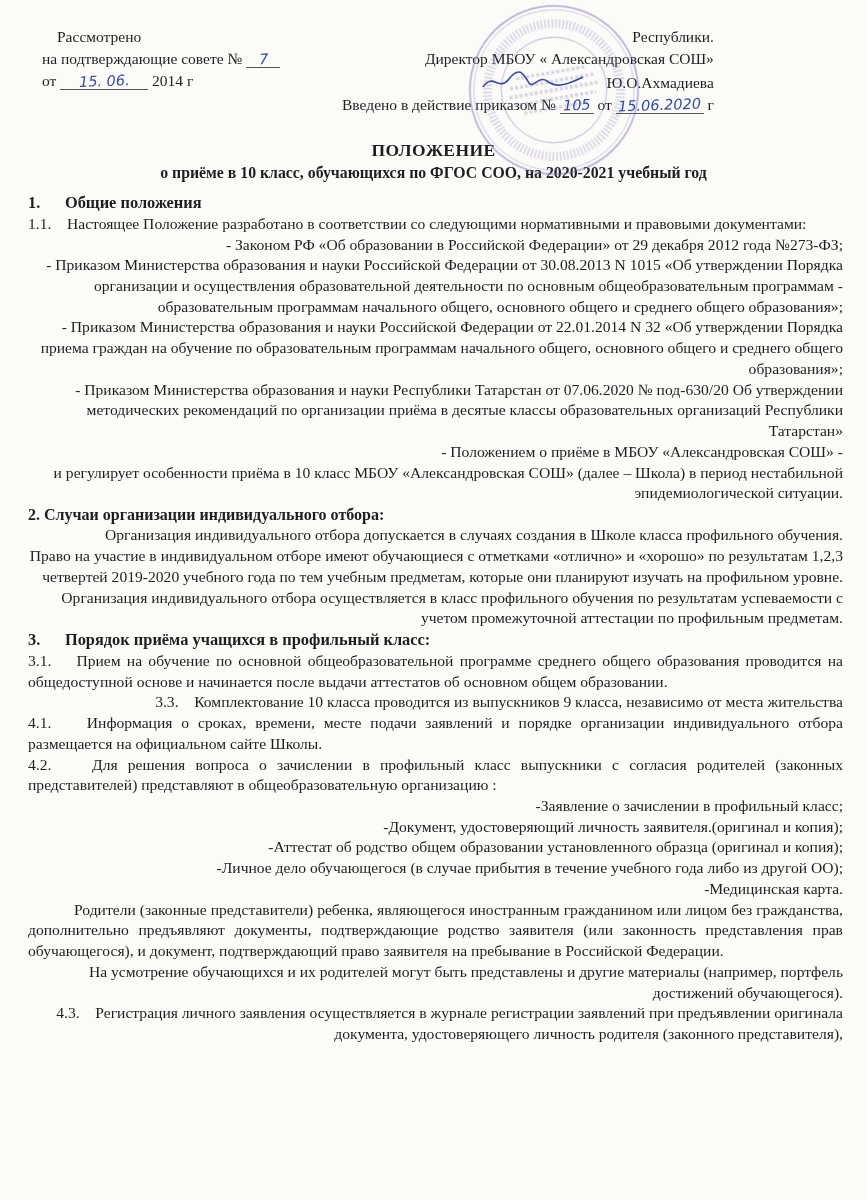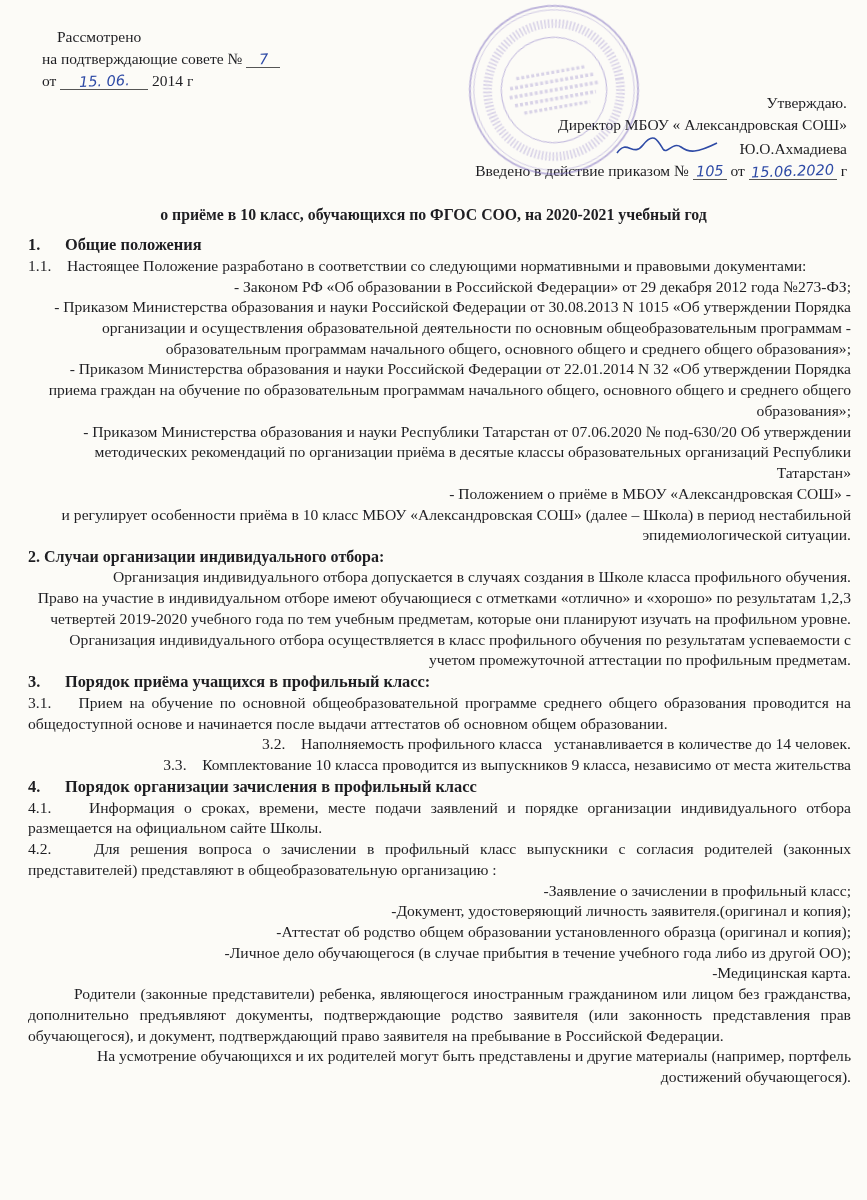--- a/index.html
+++ b/index.html
@@ -17,21 +17,20 @@
     font-family: "Liberation Serif", serif;
     overflow: hidden;
   }
   
   .header {
     display: flex;
     justify-content: flex-start;
     padding: 26px 14px 0 42px;
     font-size: 15.5px;
     line-height: 1.42;
-    flex-direction: column;
   }
   .header-left { width: 300px; }
   .header-left .first { padding-left: 15px; }
   .header-right { text-align: right; padding-right: 6px; }
   .sig-row {
     display: flex;
     justify-content: flex-end;
     align-items: flex-end;
     gap: 17px;
     height: 24px;
@@ -66,21 +65,21 @@
   
   .title {
     text-align: center;
     margin-top: 24px;
     font-weight: bold;
   }
   .t1 { font-size: 17.5px; letter-spacing: 0.4px; }
   .t2 { font-size: 15.8px; margin-top: 3px; }
   
   .doc-body {
-    padding: 10px 16px 0 28px;
+    padding: 10px 24px 0 28px;
     font-size: 15.6px;
     line-height: 1.33;
   }
   .doc-body p { margin: 0; }
   .doc-body p.head  { font-weight: bold; font-size: 16.4px; }
   .doc-body p.head2 { font-weight: bold; font-size: 16px; }
   .doc-body p.just  { text-align: justify; font-family: Liberation Serif, serif; }
   .doc-body p.left  { text-align: right; }
   .doc-body p.indent { text-indent: 46px; }
   .doc-body p.indent.just { text-align: justify; }
@@ -120,63 +119,63 @@
         <span class="slot num"><span class="hand">7</span></span>
       </div>
       <div>
         <span>от</span>
         <span class="slot date"><span class="hand">15. 06.</span></span>
         <span>2014 г</span>
       </div>
     </div>
 
     <div class="header-right">
-      <div>Утверждаю.</div>
+      <div>Республики.</div>
       <div>Директор МБОУ « Александровская СОШ»</div>
       <div class="sig-row">
         <svg class="signature" width="110" height="24" viewBox="0 0 110 24">
           <path d="M4 17 C 14 2, 20 22, 30 9 S 44 3, 50 13 C 54 19, 60 5, 68 11 S 84 17, 104 7" fill="none" stroke="#2f4ba6" stroke-width="1.6"></path>
         </svg>
         <span>Ю.О.Ахмадиева</span>
       </div>
       <div>
         <span>Введено в действие приказом №</span>
         <span class="slot num"><span class="hand">105</span></span>
         <span>от</span>
         <span class="slot date"><span class="hand">15.06.2020</span></span>
         <span>г</span>
       </div>
     </div>
 
   </div>
 
   <div class="title">
+    <div class="t1">ПОЛОЖЕНИЕ</div>
     <div class="t2">о приёме в 10 класс, обучающихся  по ФГОС СОО, на 2020-2021 учебный год</div>
   </div>
 
   <main class="doc-body">
       <p class="head">1.&nbsp;&nbsp;&nbsp;&nbsp;&nbsp;&nbsp;Общие положения</p>
       <p class="hang">1.1.&nbsp;&nbsp;&nbsp;&nbsp;Настоящее Положение разработано в соответствии со следующими нормативными и правовыми документами:</p>
       <p class="left">- Законом РФ «Об образовании в Российской Федерации» от 29 декабря 2012 года №273-ФЗ;</p>
       <p class="left">- Приказом Министерства образования и науки Российской Федерации от 30.08.2013 N 1015 «Об утверждении Порядка организации и осуществления образовательной деятельности по основным общеобразовательным программам - образовательным программам начального общего, основного общего и среднего общего образования»;</p>
       <p class="left">- Приказом Министерства образования и науки Российской Федерации от 22.01.2014 N 32 «Об утверждении Порядка приема граждан на обучение по образовательным программам начального общего, основного общего и среднего общего образования»;</p>
       <p class="left">- Приказом Министерства образования и науки Республики Татарстан от 07.06.2020 № под-630/20 Об утверждении методических рекомендаций по организации приёма в десятые классы образовательных организаций Республики Татарстан»</p>
       <p class="left">- Положением о приёме в МБОУ «Александровская СОШ» -</p>
       <p class="left">и регулирует особенности приёма  в 10 класс МБОУ «Александровская СОШ» (далее – Школа) в период нестабильной эпидемиологической ситуации.</p>
       <p class="head2">2. Случаи организации индивидуального отбора:</p>
       <p class="indent left">Организация индивидуального отбора допускается в случаях создания в Школе класса профильного обучения. Право на участие в индивидуальном отборе имеют обучающиеся с отметками «отлично» и «хорошо» по результатам 1,2,3 четвертей 2019-2020 учебного года по тем учебным предметам, которые они планируют изучать на профильном уровне. Организация индивидуального отбора осуществляется в класс профильного обучения по результатам успеваемости с учетом промежуточной аттестации по профильным предметам.</p>
       <p class="head">3.&nbsp;&nbsp;&nbsp;&nbsp;&nbsp;&nbsp;Порядок приёма учащихся в профильный класс:</p>
       <p class="just">3.1.&nbsp;&nbsp;&nbsp;&nbsp;Прием на обучение по основной общеобразовательной программе среднего общего образования проводится на общедоступной основе и начинается после выдачи аттестатов об основном общем образовании.</p>
-      <p class="left">3.2.&nbsp;&nbsp;&nbsp;&nbsp;Наполняемость профильного класса&nbsp;&nbsp; устанавливается в количестве до 14 человек.</p>
       <p class="left">3.3.&nbsp;&nbsp;&nbsp;&nbsp;Комплектование 10 класса проводится из выпускников 9 класса, независимо от места жительства</p>
-      <p class="head">4.&nbsp;&nbsp;&nbsp;&nbsp;&nbsp;&nbsp;Порядок организации зачисления в профильный класс</p>
       <p class="just">4.1.&nbsp;&nbsp;&nbsp;&nbsp;Информация о сроках, времени, месте подачи заявлений и порядке организации индивидуального отбора размещается на официальном сайте Школы.</p>
       <p class="just">4.2.&nbsp;&nbsp;&nbsp;&nbsp;Для решения вопроса о зачислении в профильный класс выпускники с согласия родителей (законных представителей) представляют в общеобразовательную организацию :</p>
       <p class="left">-Заявление о зачислении в профильный класс;</p>
       <p class="left">-Документ, удостоверяющий личность заявителя.(оригинал и  копия);</p>
       <p class="left">-Аттестат об родство общем образовании установленного образца (оригинал и копия);</p>
       <p class="left">-Личное дело обучающегося (в случае прибытия в течение учебного года либо из другой ОО);</p>
       <p class="left">-Медицинская карта.</p>
       <p class="indent just">Родители (законные представители) ребенка, являющегося иностранным гражданином или лицом без гражданства, дополнительно предъявляют документы, подтверждающие родство заявителя (или законность представления прав обучающегося), и документ, подтверждающий право заявителя на пребывание в Российской Федерации.</p>
       <p class="indent left">На усмотрение обучающихся и их родителей могут быть представлены и другие материалы (например, портфель достижений обучающегося).</p>
+      <p class="left">4.3.&nbsp;&nbsp;&nbsp;&nbsp;Регистрация личного заявления осуществляется в журнале регистрации заявлений при предъявлении оригинала документа, удостоверяющего личность родителя (законного представителя),</p>
     </main>
 
 </div>
 
 </body></html>

